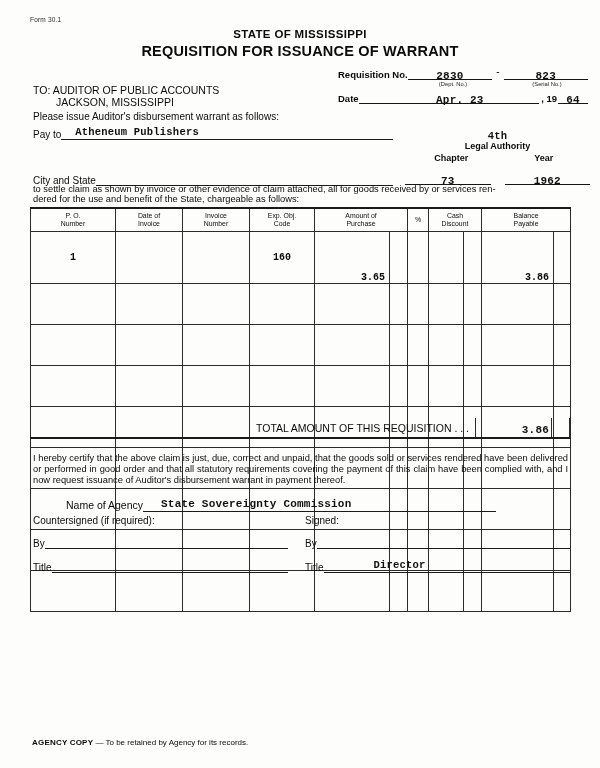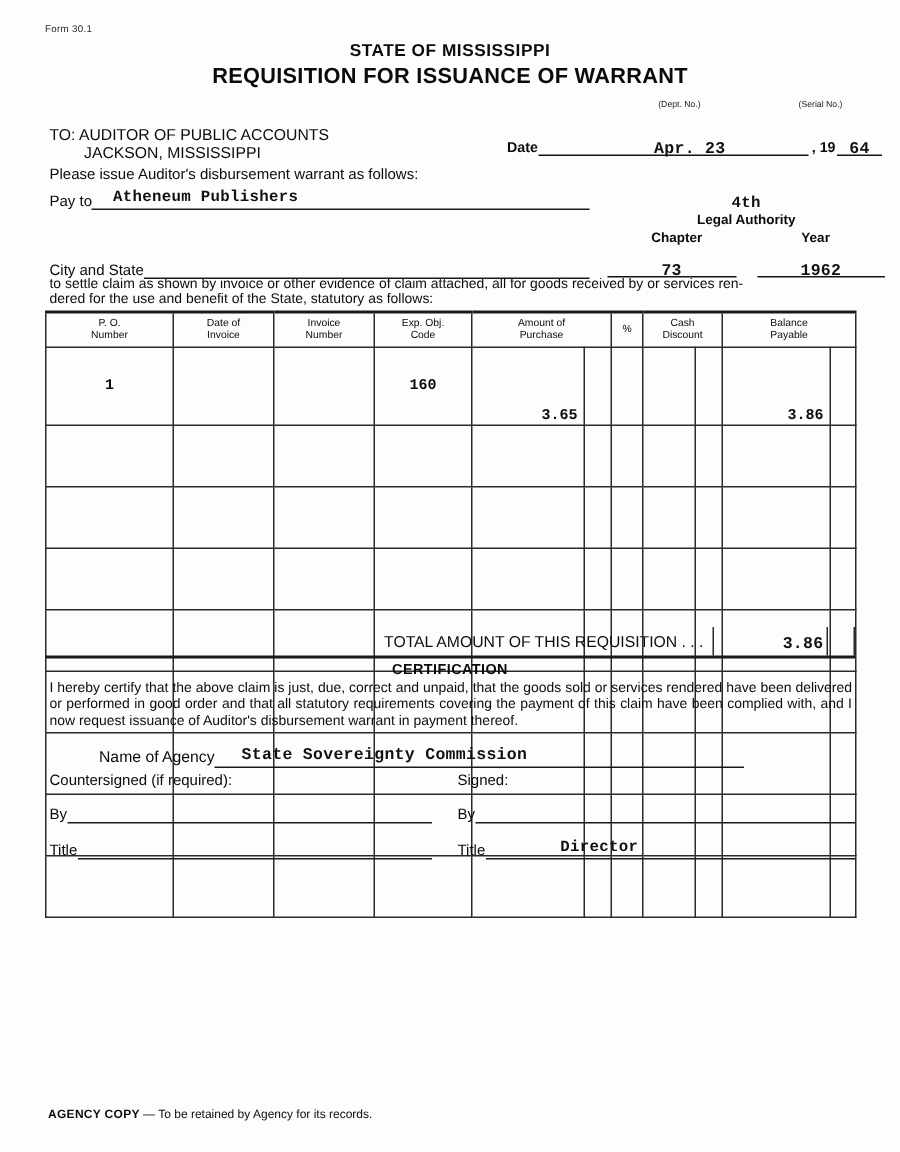--- a/index.html
+++ b/index.html
@@ -250,20 +250,26 @@
 <body>
 
 <div class="page">
 
   <div class="abs" id="form-no">Form 30.1</div>
 
   <div class="abs center" id="state-title">STATE OF MISSISSIPPI</div>
   <div class="abs center" id="doc-title">REQUISITION FOR ISSUANCE OF WARRANT</div>
 
   <div class="abs" id="req-block">
+    <div class="req-row">
+      <span class="req-label">Requisition No.</span>
+      <span class="req-fill"><span class="tw">2830</span></span>
+      <span class="dash">-</span>
+      <span class="req-fill"><span class="tw">823</span></span>
+    </div>
     <div class="subcap">
       <span style="width:74px"></span>
       <span style="flex:1">(Dept. No.)</span>
       <span style="width:12px"></span>
       <span style="flex:1">(Serial No.)</span>
     </div>
   </div>
 
   <div class="abs" id="date-row">
     <div class="req-row">
@@ -301,21 +307,21 @@
       <span>Year</span>
     </div>
   </div>
   <div class="abs" id="legal-values">
     <span class="lv"><span class="tw">73</span></span>
     <span class="lv"><span class="tw">1962</span></span>
   </div>
 
   <div class="abs" id="settle">
     <div>to settle claim as shown by invoice or other evidence of claim attached, all for goods received by or services ren-</div>
-    <div>dered for the use and benefit of the State, statutory as follows:</div>
+    <div>dered for the use and benefit of the State, chargeable as follows:</div>
   </div>
 
   <div class="abs" id="table-wrap">
     <table class="grid">
       <colgroup>
         <col style="width:85px">
         <col style="width:67px">
         <col style="width:67px">
         <col style="width:65px">
         <col style="width:75px">
@@ -683,21 +689,20 @@
 
   <div class="abs" id="total-row">
     <span id="total-label">TOTAL AMOUNT OF THIS REQUISITION . . .</span>
     <span id="total-cell">
       <span class="subdiv"></span>
       <span class="tw">3.86</span>
     </span>
   </div>
   <div class="abs" id="total-underline"></div>
 
-  <div class="abs center" id="cert-title">CERTIFICATION</div>
   <div class="abs" id="cert-body">I hereby certify that the above claim is just, due, correct and unpaid, that the goods sold or services rendered have been delivered or performed in good order and that all statutory requirements covering the payment of this claim have been complied with, and I now request issuance of Auditor's disbursement warrant in payment thereof.</div>
 
   <div class="field-row" id="agency-row">
     <span class="field-label">Name of Agency</span>
     <span class="field-line">
         <span class="tw">State Sovereignty Commission</span>
       </span>
   </div>
 
   <div class="abs" id="countersigned">Countersigned (if required):</div>

